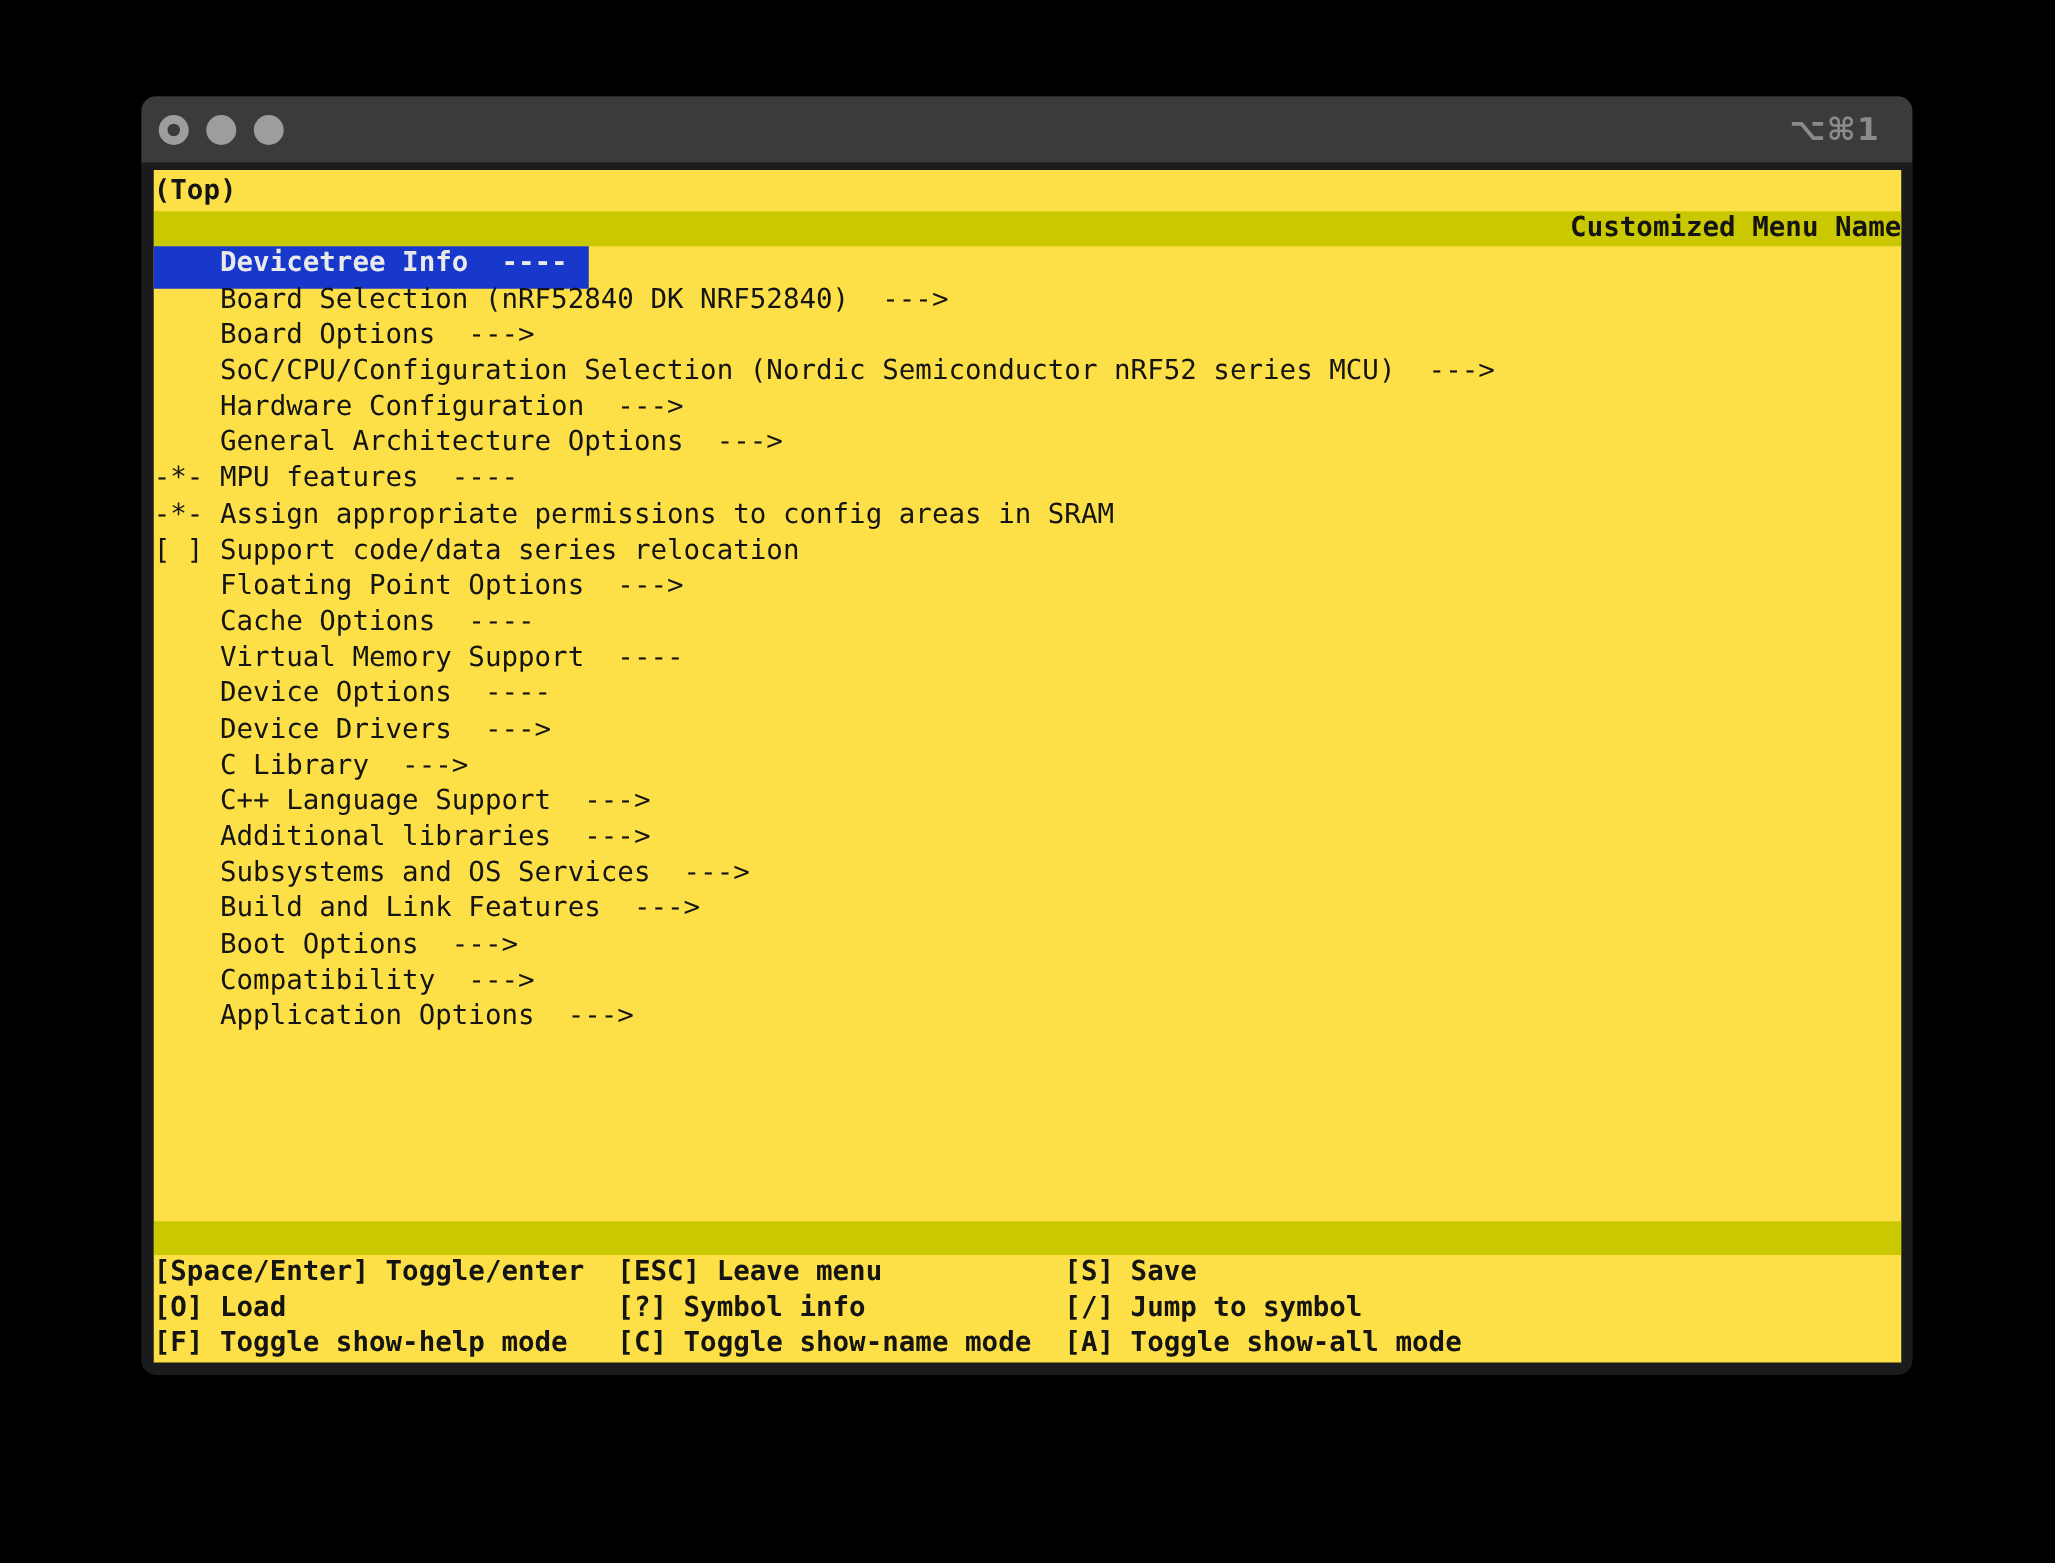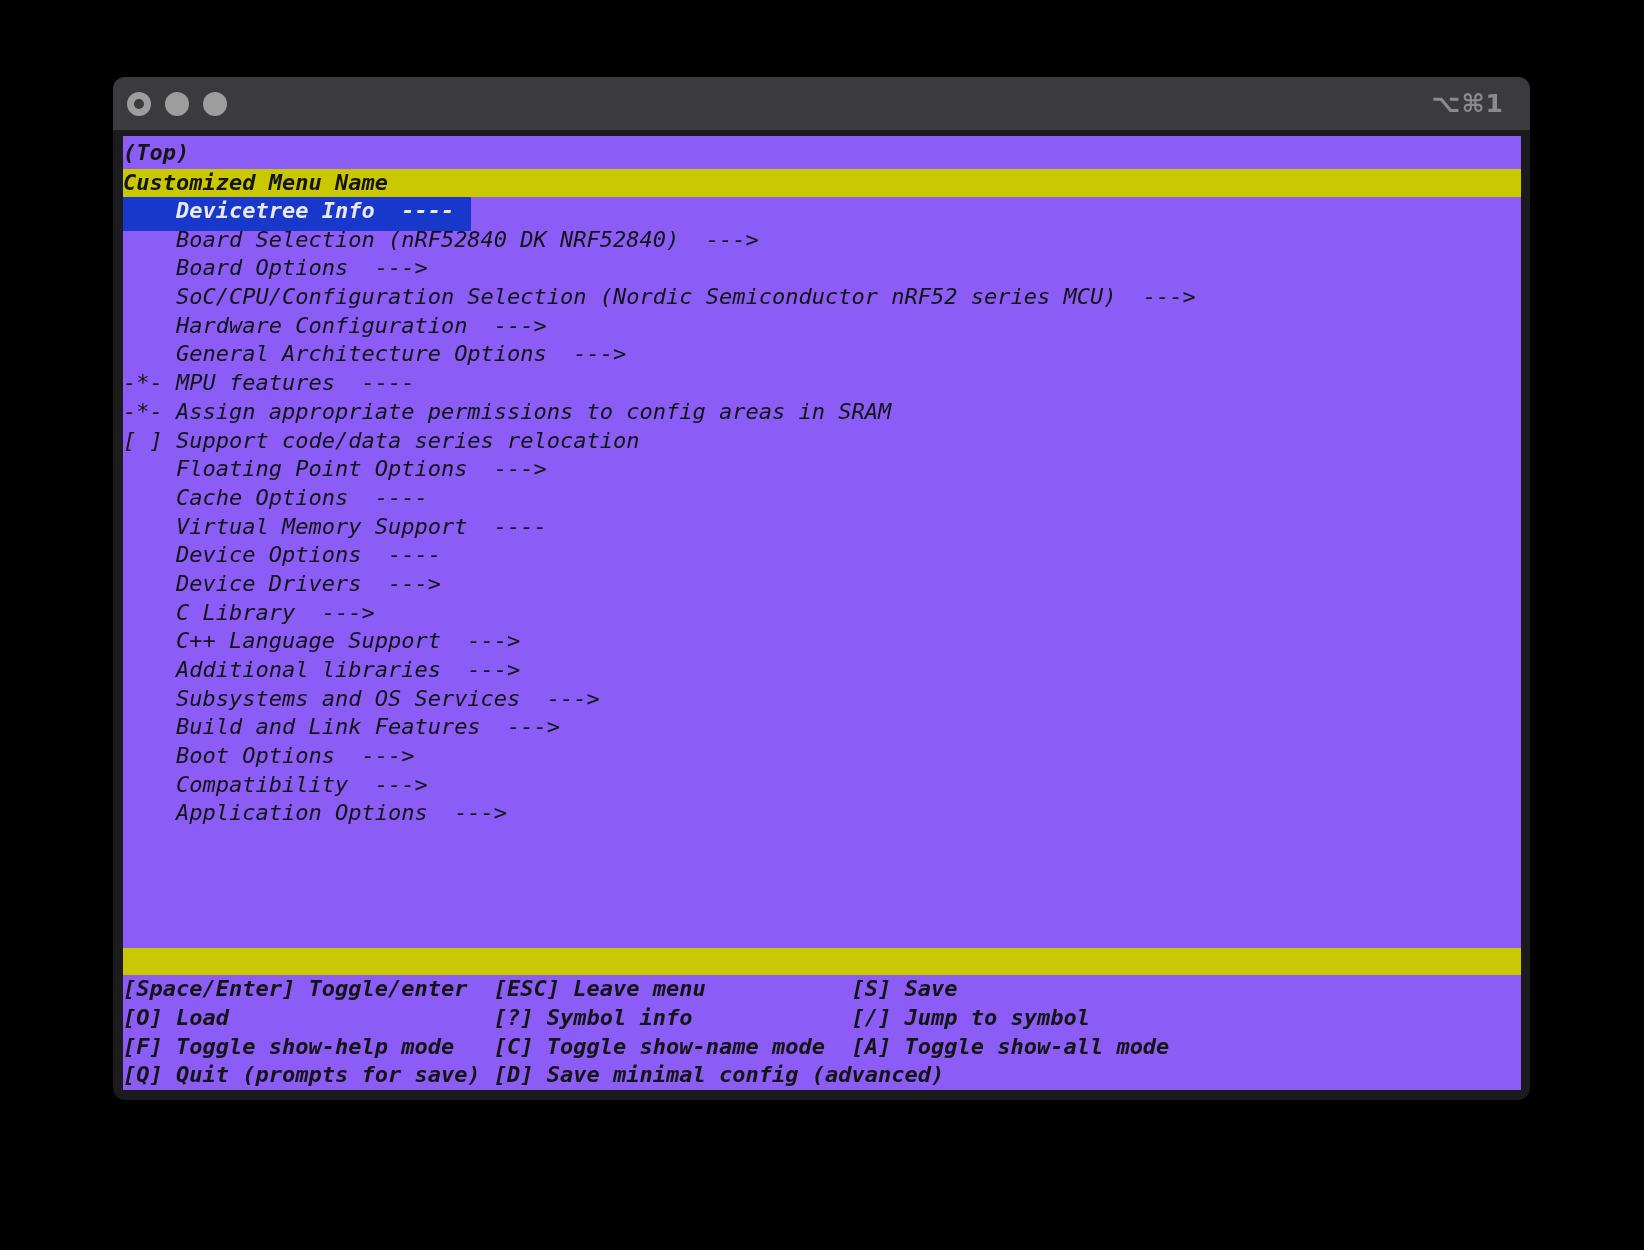--- a/index.html
+++ b/index.html
@@ -19,27 +19,27 @@
   .light{width:24px;height:24px;border-radius:50%;background:#9d9d9d;position:relative;}
   .light.dotted::after{
     content:"";position:absolute;left:7px;top:7px;width:10px;height:10px;
     border-radius:50%;background:#3b3b3d;
   }
   .tb-shortcut{
     margin-left:auto;color:#8b8b8d;font-family:"DejaVu Sans",sans-serif;
     font-size:25px;font-weight:bold;letter-spacing:1px;
   }
   .screen{
-    position:absolute;left:10px;right:9px;top:59px;bottom:10px;background:#8b5cf6;
+    position:absolute;left:10px;right:9px;top:59px;bottom:10px;background:#fde047;
     color:#141414;font-size:22px;line-height:28.7px;
-    display:flex;flex-direction:column;overflow:hidden;font-style:italic;
+    display:flex;flex-direction:column;overflow:hidden;
   }
   .topline{height:33px;line-height:34px;font-weight:bold;white-space:pre;flex:none;}
   .menubar{
-    height:28px;line-height:28px;background:#cac800;text-align:left;
+    height:28px;line-height:28px;background:#cac800;text-align:right;
     font-weight:bold;white-space:pre;flex:none;
   }
   .menu{flex:none;}
   .mrow{height:28.7px;line-height:28.7px;white-space:pre;}
   .sel{
     display:inline-block;background:#1838cc;color:#e9e9e9;font-weight:bold;
     padding-right:1.3ch;height:34px;
   }
   .spacer{flex:1;}
   .sep{height:27px;background:#cac800;flex:none;}
@@ -85,16 +85,15 @@
         <div class="mrow">    Boot Options  ---&gt;</div>
         <div class="mrow">    Compatibility  ---&gt;</div>
         <div class="mrow">    Application Options  ---&gt;</div>
       </div>
     <div class="spacer"></div>
     <div class="sep"></div>
     <div class="footer" id="footer">
         <div class="frow">[Space/Enter] Toggle/enter  [ESC] Leave menu           [S] Save</div>
         <div class="frow">[O] Load                    [?] Symbol info            [/] Jump to symbol</div>
         <div class="frow">[F] Toggle show-help mode   [C] Toggle show-name mode  [A] Toggle show-all mode</div>
-        <div class="frow">[Q] Quit (prompts for save) [D] Save minimal config (advanced)</div>
       </div>
   </div>
 </div>
 
 </body></html>

